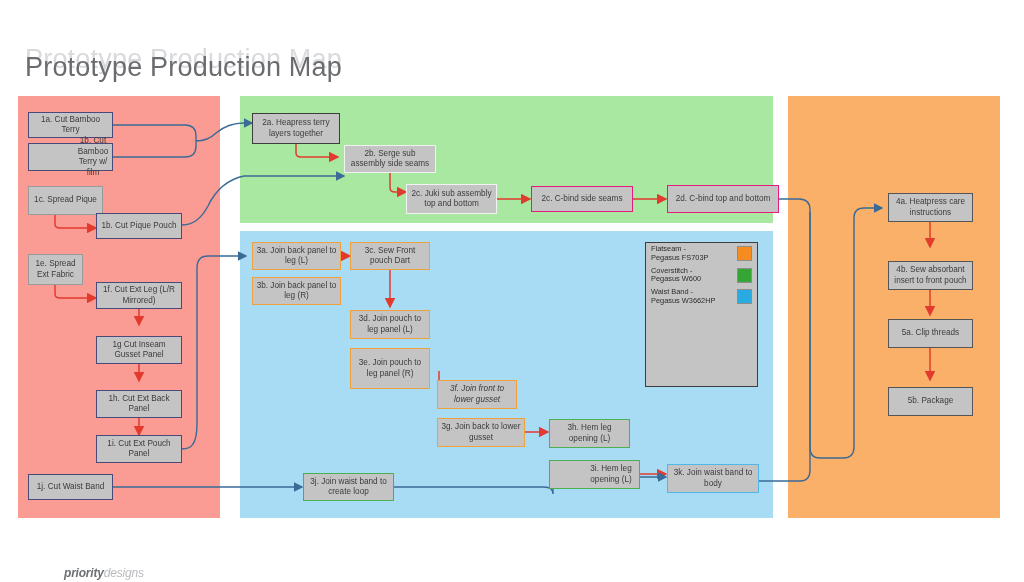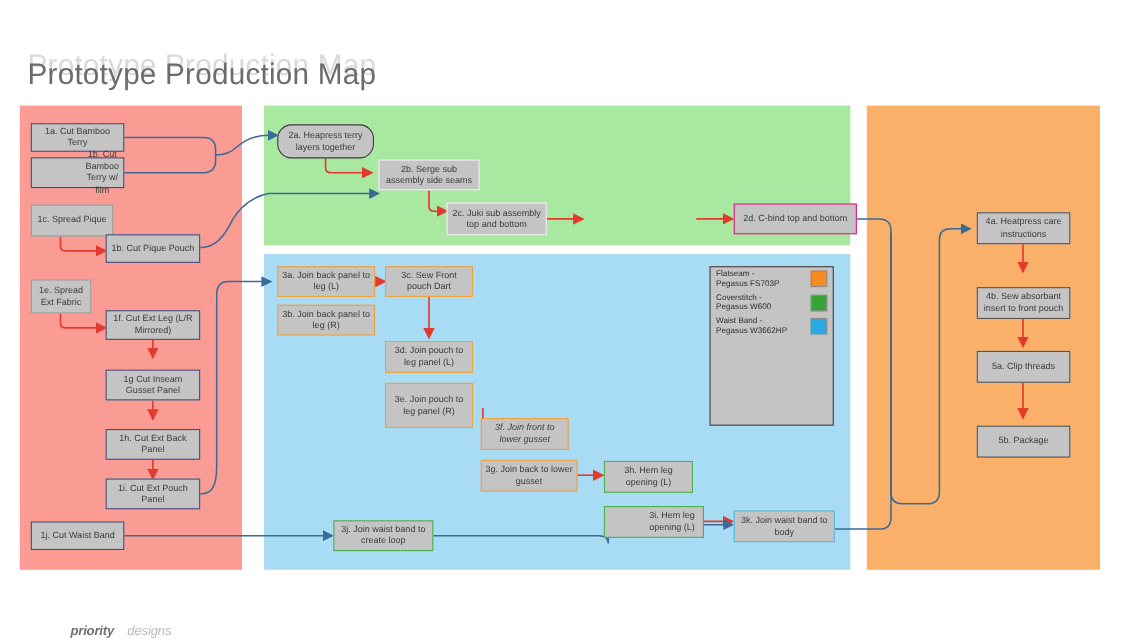--- a/index.html
+++ b/index.html
@@ -39,21 +39,21 @@
     color:#3b3b3b;
     font-size:8.2px;
     line-height:10.5px;
     text-align:center;
     display:flex;align-items:center;justify-content:center;
     box-sizing:border-box;
     padding:2px 3px;
     border:1.6px solid #555;
   }
   .b-navy  {border-color:#4a4a78;}
-  .b-dark  {border-color:#3d3d3d;border-radius:13px;}
+  .b-dark  {border-color:#3d3d3d;}
   .b-white {border-color:#f2f2f2;}
   .b-magenta{border-color:#e6197f;}
   .b-orange{border-color:#efa13b;}
   .b-green {border-color:#4caf50;}
   .b-cyan  {border-color:#4fb8e8;}
   .b-gray  {border-color:#555;}
 
   
   #legend{
     position:absolute;left:645px;top:242px;width:113px;height:145px;
@@ -70,21 +70,21 @@
 
   
   #wires{position:absolute;left:0;top:0;width:1024px;height:582px;pointer-events:none;}
 
   
   #footer-logo{
     position:absolute;left:64px;top:566px;
     font-size:12px;letter-spacing:-.2px;white-space:nowrap;
   }
   #logo-priority{color:#6e7073;font-weight:bold;font-style:italic;}
-  #logo-designs{color:#b9bbbe;font-style:italic;margin-left:12px;}
+  #logo-designs{color:#b9bbbe;font-style:italic;}
 </style>
 </head>
 <body>
 
 <div id="stage">
 
   <div id="title-ghost">Prototype Production Map</div>
   <div id="page-title">Prototype Production Map</div>
 
   <div class="panel" id="panel-prep"></div>
@@ -150,20 +150,21 @@
   <div class="node b-gray" style="left:28px;top:254px;width:55px;height:31px;border-color:#9a9a9a;">1e. Spread Ext Fabric</div>
   <div class="node b-navy" style="left:96px;top:282px;width:86px;height:27px;">1f. Cut Ext Leg (L/R Mirrored)</div>
   <div class="node b-navy" style="left:96px;top:336px;width:86px;height:28px;">1g Cut Inseam Gusset Panel</div>
   <div class="node b-navy" style="left:96px;top:390px;width:86px;height:28px;">1h. Cut Ext Back Panel</div>
   <div class="node b-navy" style="left:96px;top:435px;width:86px;height:28px;">1i. Cut Ext Pouch Panel</div>
   <div class="node b-navy" style="left:28px;top:474px;width:85px;height:26px;">1j. Cut Waist Band</div>
 
   <div class="node b-dark" style="left:252px;top:113px;width:88px;height:31px;">2a. Heapress terry layers together</div>
   <div class="node b-white" style="left:344px;top:145px;width:92px;height:28px;">2b. Serge sub assembly side seams</div>
   <div class="node b-white" style="left:406px;top:184px;width:91px;height:30px;">2c. Juki sub assembly top and bottom</div>
+  <div class="node b-magenta" style="left:531px;top:186px;width:102px;height:26px;">2c. C-bind side seams</div>
   <div class="node b-magenta" style="left:667px;top:185px;width:112px;height:28px;">2d. C-bind top and bottom</div>
 
   <div class="node b-orange" style="left:252px;top:242px;width:89px;height:28px;">3a. Join back panel to leg (L)</div>
   <div class="node b-orange" style="left:252px;top:277px;width:89px;height:28px;">3b. Join back panel to leg (R)</div>
   <div class="node b-orange" style="left:350px;top:242px;width:80px;height:28px;">3c. Sew Front pouch Dart</div>
   <div class="node b-orange" style="left:350px;top:310px;width:80px;height:29px;">3d. Join pouch to leg panel (L)</div>
   <div class="node b-orange" style="left:350px;top:348px;width:80px;height:41px;">3e. Join pouch to leg panel (R)</div>
   <div class="node b-orange" style="left:437px;top:380px;width:80px;height:29px;font-style:italic;">3f. Join front to lower gusset</div>
   <div class="node b-orange" style="left:437px;top:418px;width:88px;height:29px;">3g. Join back to lower gusset</div>
   <div class="node b-green" style="left:549px;top:419px;width:81px;height:29px;">3h. Hem leg opening (L)</div>

